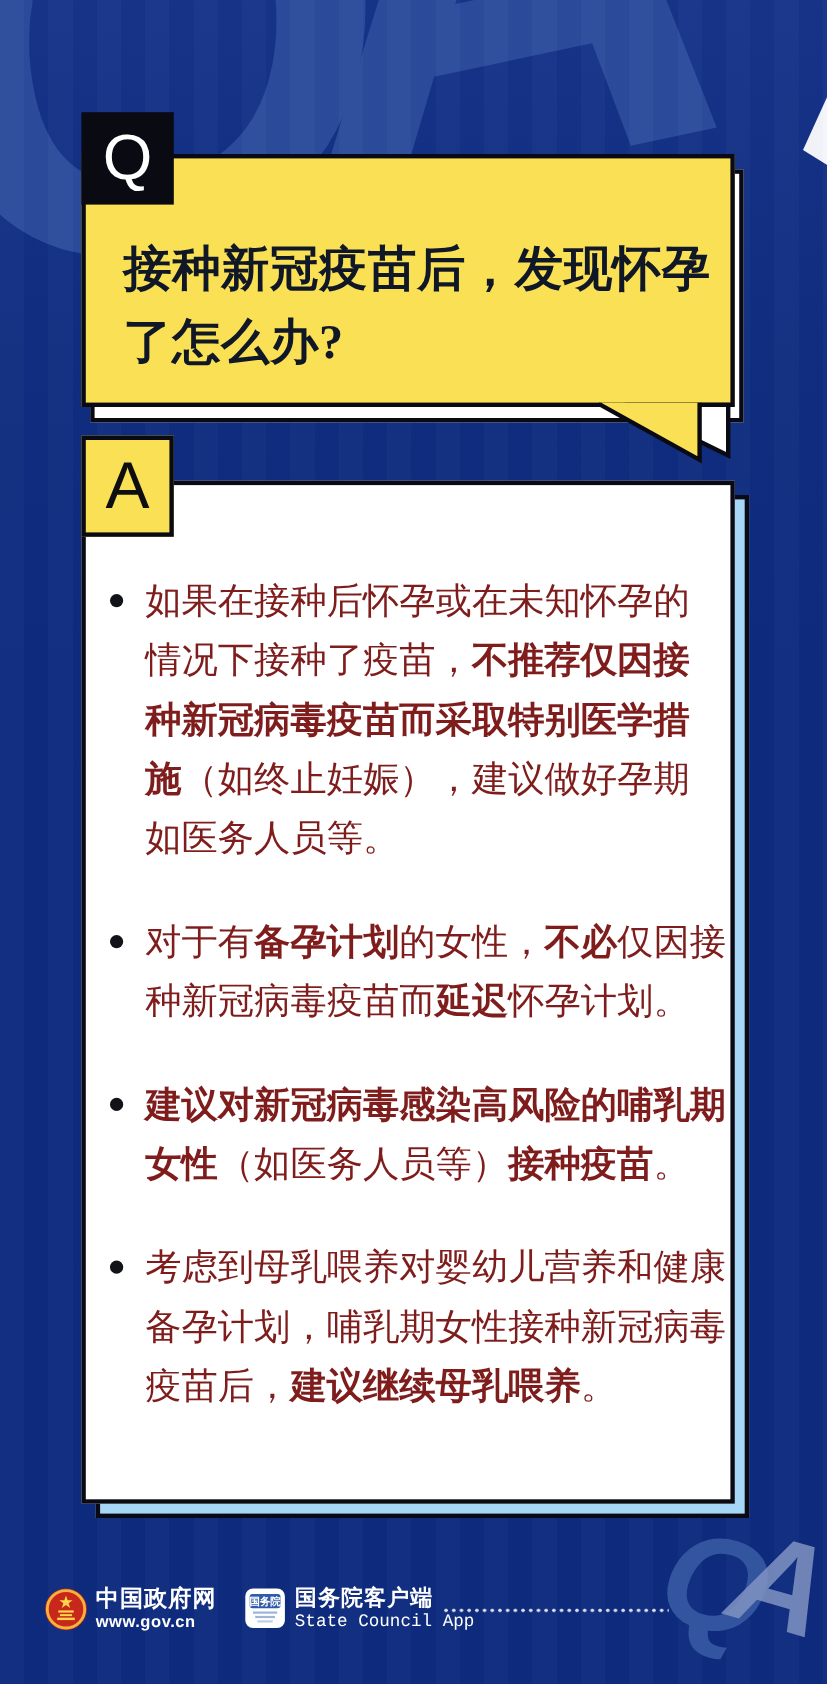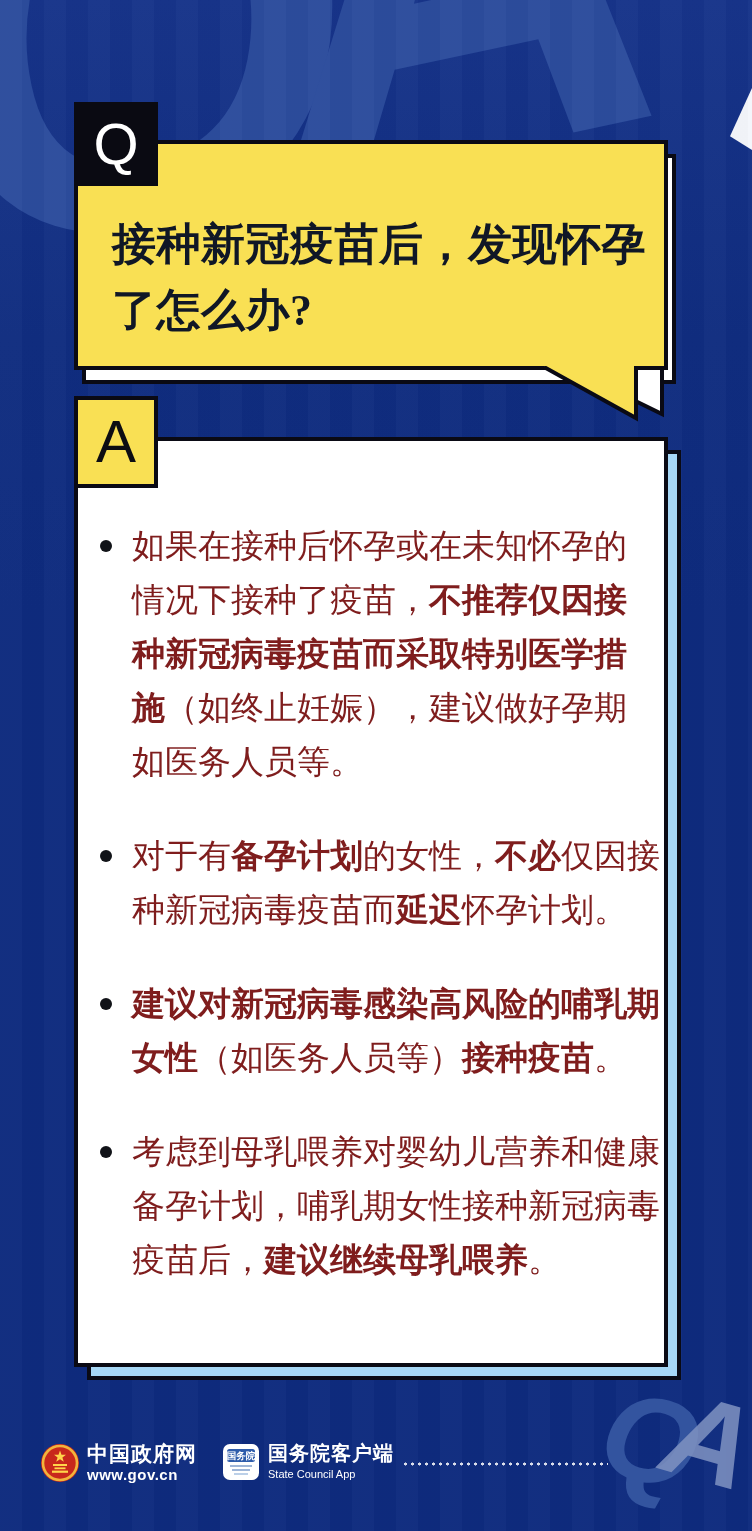--- a/index.html
+++ b/index.html
@@ -75,21 +75,21 @@
   .card .b{font-weight:700;}
   
   .footer{position:absolute;left:0;top:1380px;width:752px;height:151px;z-index:5;}
   .gov-logo{position:absolute;left:40px;top:62px;display:flex;align-items:center;}
   .gov-text{margin-left:7px;color:#ffffff;}
   .gov-name{font-size:21px;font-weight:700;letter-spacing:1px;line-height:24px;}
   .gov-url{font-size:15px;font-weight:700;letter-spacing:0.5px;line-height:18px;}
   .app-logo{position:absolute;left:222px;top:61px;display:flex;align-items:center;}
   .app-text{margin-left:8px;color:#ffffff;}
   .app-name{font-size:20px;font-weight:700;letter-spacing:1px;line-height:24px;}
-  .app-name-en{font-size:11px;line-height:18px;font-family:Liberation Sans, sans-serif;}
+  .app-name-en{font-size:16px;line-height:18px;font-family:Liberation Mono, monospace;}
   .dotted{
     position:absolute;left:402px;top:82px;width:206px;height:4px;
     background-image:radial-gradient(circle,rgba(255,255,255,0.85) 1.3px,transparent 1.8px);
     background-size:7px 4px;background-repeat:repeat-x;
   }
   .qa-mark{
     position:absolute;left:600px;top:0px;width:160px;height:150px;
     transform:rotate(16deg);font-weight:700;font-style:italic;line-height:1;
   }
   .qa-mark .q{position:absolute;left:0;top:8px;font-size:122px;color:#33549f;}

